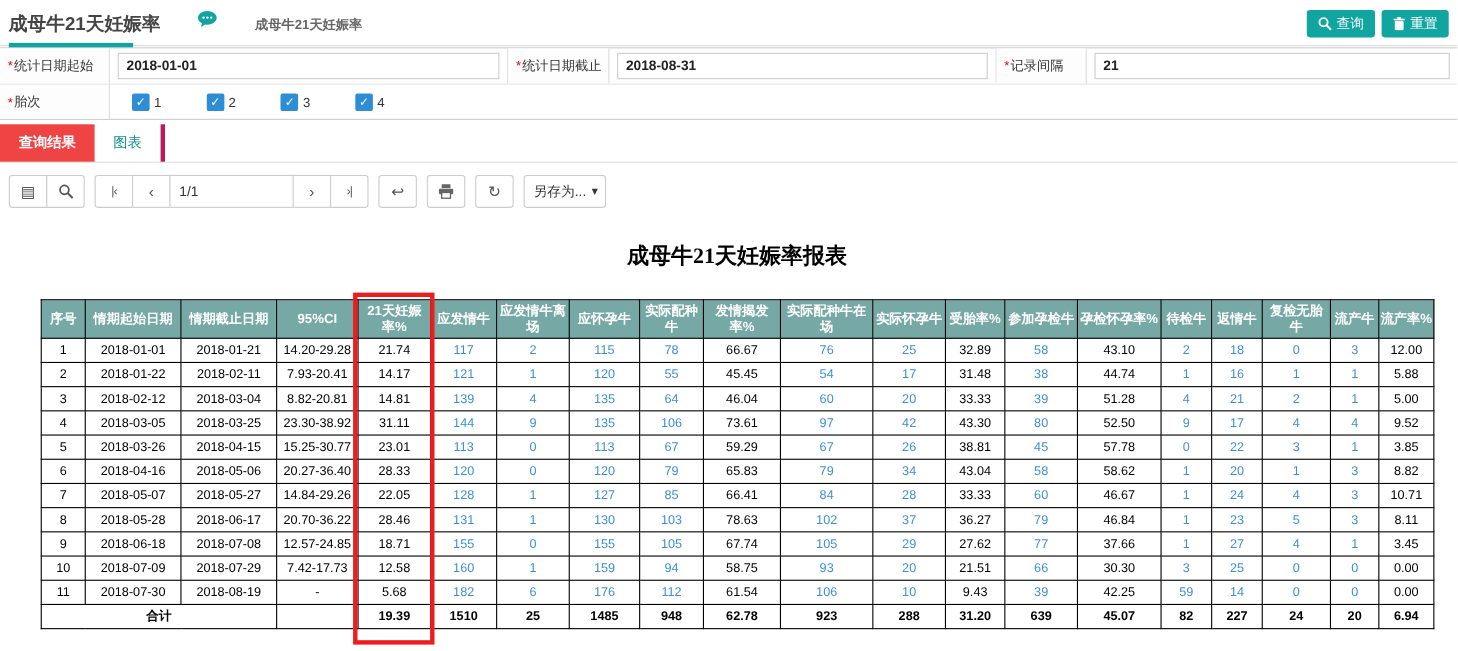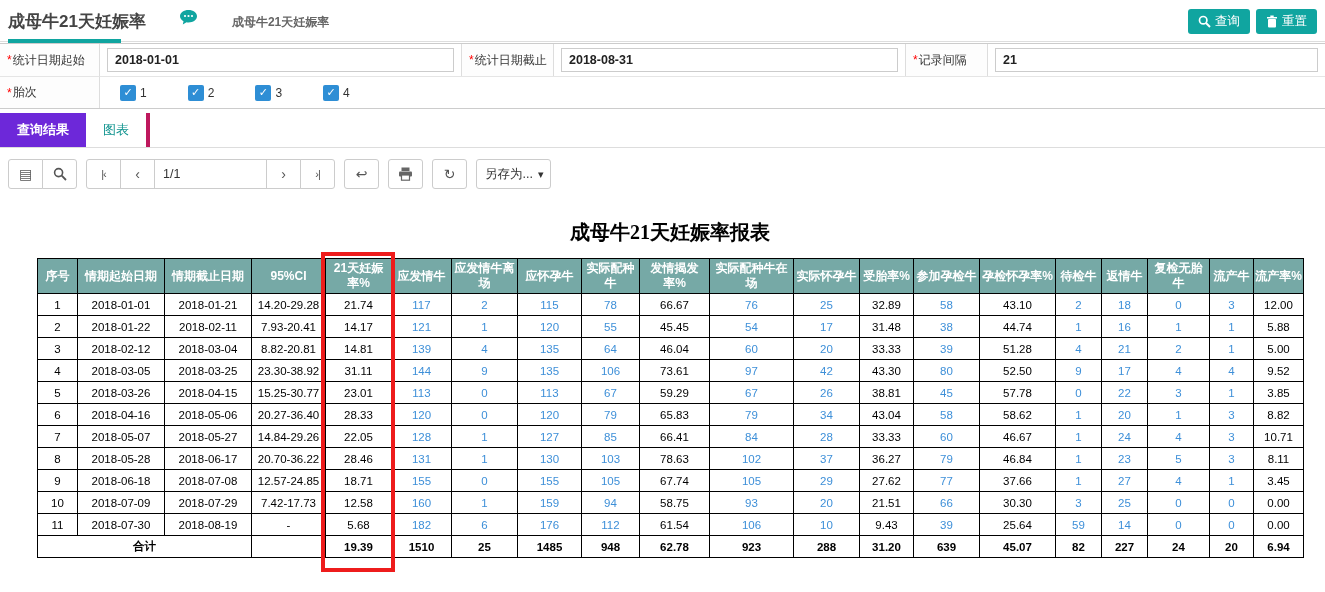--- a/index.html
+++ b/index.html
@@ -42,21 +42,21 @@
   .parity-field { grid-column:2 / 7; display:flex; align-items:center; gap:41px; padding-left:20px; height:32px; }
   .chk-item { display:flex; align-items:center; gap:4px; cursor:pointer; }
   .chk-box {
     width:16px; height:16px; background:#2e8ed5; border-radius:2px; color:#fff;
     font-size:11px; display:flex; align-items:center; justify-content:center;
   }
   .chk-label { font-size:12px; color:#333; }
   
   .tabs { display:flex; margin-top:4px; border-bottom:1px solid #ddd; padding-left:0; }
   .tab { padding:8px 17px; font-size:13px; cursor:pointer; }
-  .tab.active { background:#6d28d9; color:#fff; font-weight:bold; }
+  .tab.active { background:#ef4444; color:#fff; font-weight:bold; }
   .tab.inactive { color:#11948f; border-right:4px solid #be185d; }
   
   .toolbar { display:flex; align-items:center; gap:9px; margin:11px 8px 0 8px; }
   .btn-group { display:flex; }
   .tb-btn {
     height:30px; min-width:35px; background:#fff; border:1px solid #ccc; color:#555;
     display:flex; align-items:center; justify-content:center; font-size:13px;
     cursor:pointer; font-family:inherit; padding:0 8px;
   }
   .btn-group .tb-btn + .tb-btn, .btn-group .page-input + .tb-btn { margin-left:-1px; }
@@ -68,21 +68,21 @@
     font-family:inherit; font-size:12.5px; padding:0 8px; color:#333; position:relative; z-index:1;
   }
   .glyph { font-size:14px; line-height:1; }
   .glyph.small { font-size:11px; letter-spacing:-1px; }
   .saveas { font-size:12.5px; color:#333; gap:5px; }
   
   .report-title {
     width:1266px; margin:30px 0 0 37px; text-align:center;
     font-family:"Liberation Serif","DejaVu Serif",serif; font-size:20px; font-weight:bold; color:#000;
   }
-  .table-wrap { position:relative; margin:12px 0 0 37px; width:1266px; }
+  .table-wrap { position:relative; margin:26px 0 0 37px; width:1266px; }
   table.report { border-collapse:collapse; table-layout:fixed; width:1266px; }
   table.report th {
     background:#76a9a6; color:#fff; border:1px solid #000; font-size:12px;
     font-weight:bold; padding:2px 1px; line-height:1.25; height:30px;
   }
   table.report td {
     border:1px solid #000; text-align:center; font-size:11.5px; color:#000;
     padding:3px 2px; height:22px; background:#fff;
   }
   table.report td.link { color:#3d8fd8; cursor:pointer; }
@@ -512,21 +512,21 @@
           <td>5.68</td>
           <td class="link">182</td>
           <td class="link">6</td>
           <td class="link">176</td>
           <td class="link">112</td>
           <td>61.54</td>
           <td class="link">106</td>
           <td class="link">10</td>
           <td>9.43</td>
           <td class="link">39</td>
-          <td>25.64</td>
+          <td>42.25</td>
           <td class="link">59</td>
           <td class="link">14</td>
           <td class="link">0</td>
           <td class="link">0</td>
           <td>0.00</td>
         </tr>
         <tr class="total">
           <td colspan="3">合计</td>
           <td></td>
           <td>19.39</td>

